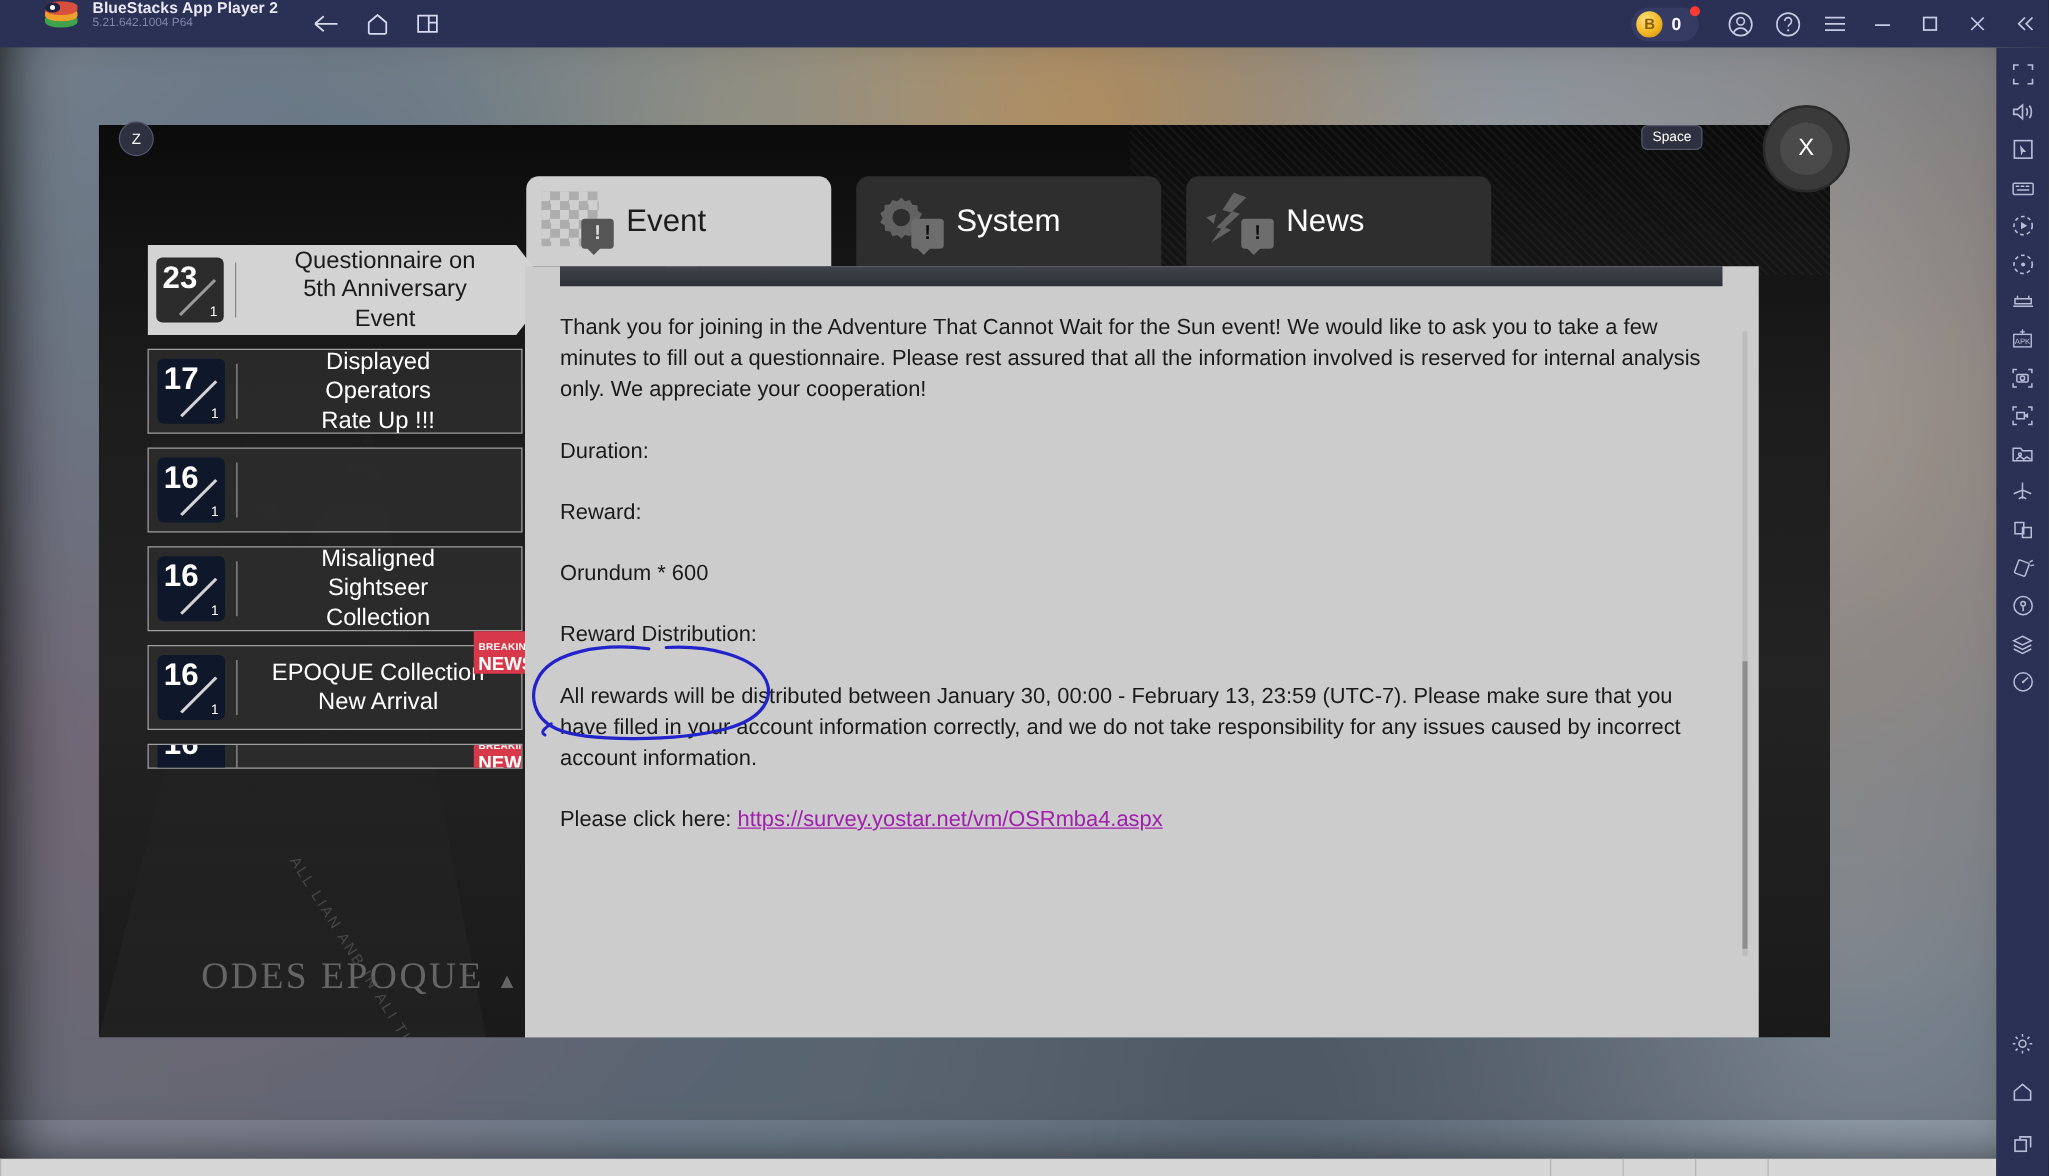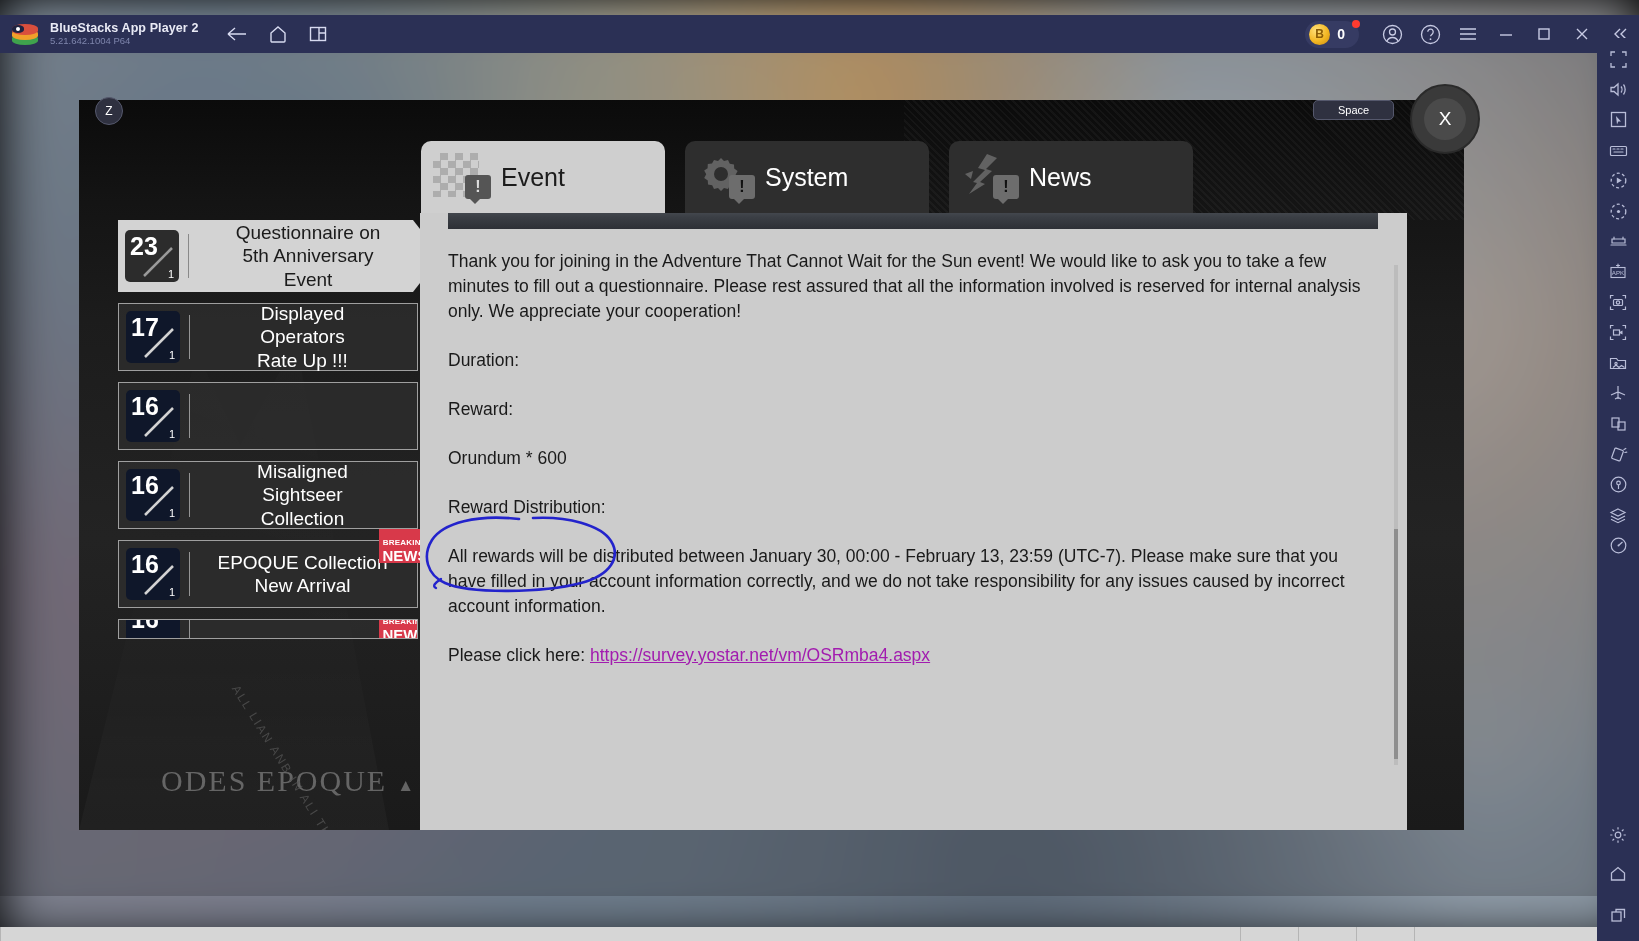--- a/index.html
+++ b/index.html
@@ -24,22 +24,22 @@
       linear-gradient(160deg,#9aa3ad 0%, #7e8894 45%, #6a7480 100%);
     filter: blur(26px);
   }
   .bg-dark {
     position:absolute; left:0; top:38px; width:1597px; height:858px;
     background:rgba(20,20,24,0.22);
   }
 
   
   .titlebar {
-    position:absolute; left:0; top:15px; width:1639px; height:38px;
-    background:#2b3055; display:flex; align-items:center; z-index:30;
+    position:absolute; left:0; top:0; width:1639px; height:38px;
+    background:#2b3055; display:flex; z-index:30;padding-left:24px;
   }
   .bs-logo { width:26px; height:22px; margin-left:12px; position:relative; }
   .bs-logo i { position:absolute; left:0; display:block; border-radius:50%/40%; }
   .l1 { width:26px;height:11px; top:11px; background:#3fa34d; }
   .l2 { width:26px;height:11px; top:6px;  background:#f0a02a; }
   .l3 { width:26px;height:11px; top:1px;  background:#d94f3d; }
   .l4 { width:12px;height:8px;  top:2px; left:7px; background:#1f2340; border-radius:50%; }
   .l4:after{content:"";position:absolute;left:4px;top:2px;width:4px;height:4px;border-radius:50%;background:#fff;}
 
   .app-title { margin-left:12px; line-height:1.05; }
@@ -115,21 +115,21 @@
   }
 
   
   .key-z {
     position:absolute; left:95px; top:97px; width:28px;height:28px;border-radius:50%;
     background:#2f3140; border:1px solid #55586c; color:#fff; font-size:12px;
     display:flex;align-items:center;justify-content:center; z-index:40;
   }
   .key-space {
     position:absolute; left:1313px; top:100px; background:#2f3140; border:1px solid #55586c;
-    color:#fff; font-size:11px; border-radius:5px; padding:3px 24px; z-index:40;
+    color:#fff; font-size:11px; border-radius:5px; padding:3px 8px; z-index:40;
   }
   .close-circle {
     position:absolute; left:1410px; top:84px; width:70px;height:70px;border-radius:50%;
     background:#3a3a3a; border:2px solid #2a2a2a; z-index:40;
     display:flex;align-items:center;justify-content:center;
   }
   .close-inner {
     width:42px;height:42px;border-radius:50%;background:#4a4a4a;
     display:flex;align-items:center;justify-content:center;color:#fff;font-size:19px;
   }
@@ -162,21 +162,21 @@
     position:absolute; left:38px; top:26px; width:26px;height:24px;
     background:#6d6d6d; border-radius:3px; color:#111; font-size:16px; font-weight:bold;
     display:flex;align-items:center;justify-content:center;
   }
   .ico-badge:after{ content:""; position:absolute; left:4px; bottom:-5px;
     border-left:6px solid transparent; border-right:6px solid transparent; border-top:6px solid #6d6d6d; }
   .tab.active .ico-badge { background:#555; color:#ddd; }
   .tab.active .ico-badge:after { border-top-color:#555; }
 
   
-  .list { position:absolute; left:39px; top:120px; width:300px; z-index:22; }
+  .list { position:absolute; left:39px; top:96px; width:300px; z-index:22; }
   .list-item {
     position:relative; height:68px; margin-bottom:11px;
     border:1px solid rgba(255,255,255,.55); display:flex; align-items:center;
     background:rgba(45,45,45,.82);
   }
   .list-item.active {
     border:none; background:#d3d3d3;
     clip-path: polygon(0 0, calc(100% - 28px) 0, 100% 50%, calc(100% - 28px) 100%, 0 100%);
     width:323px; height:72px;
   }

